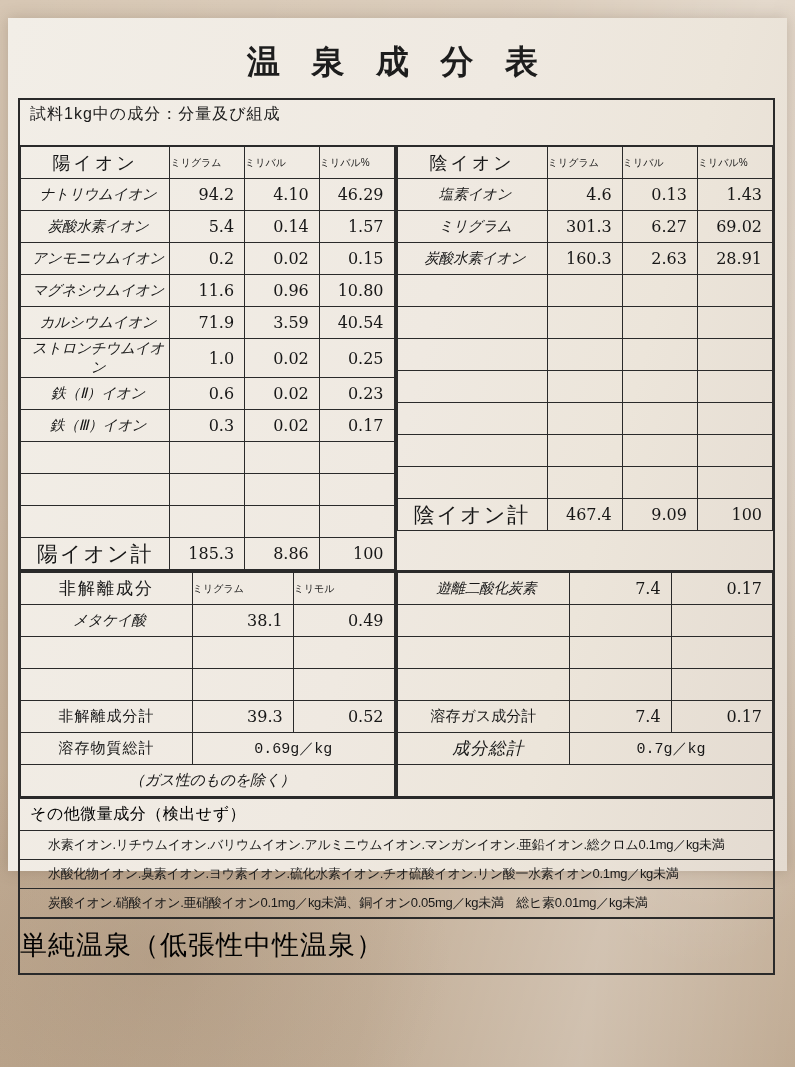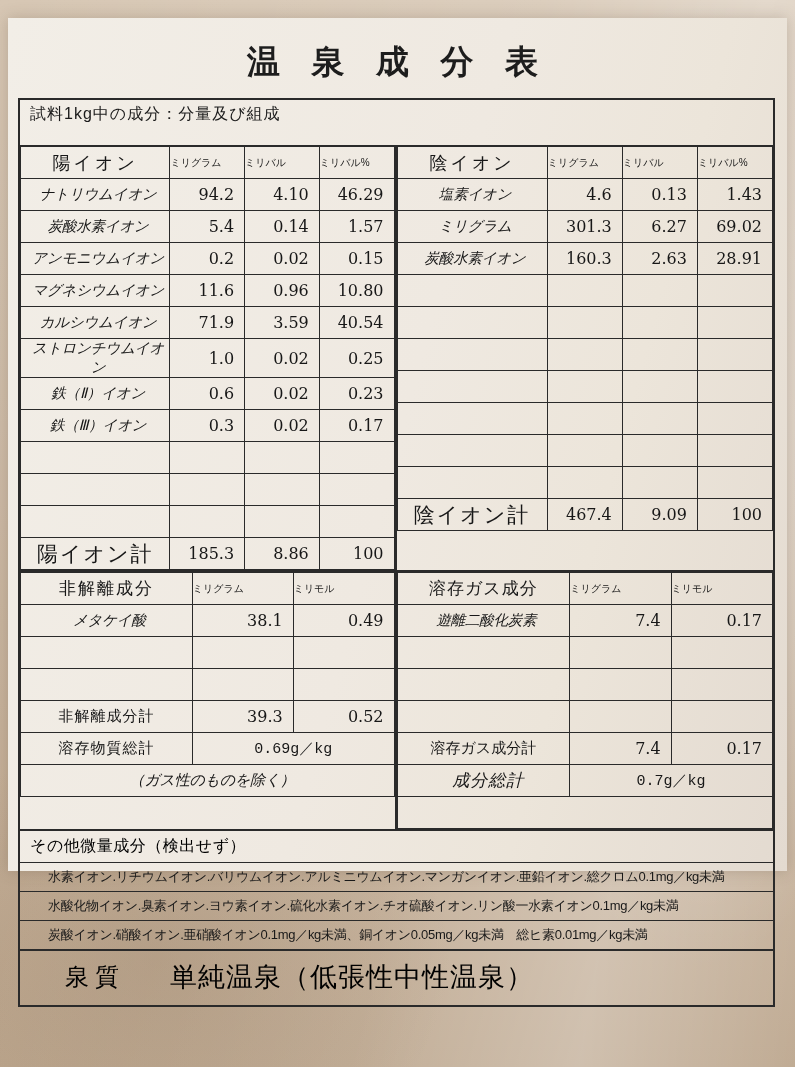--- a/index.html
+++ b/index.html
@@ -407,25 +407,20 @@
         </div>
 
         <div class="col-right">
           <table>
             <colgroup>
                 <col style="width:46%">
                 <col style="width:27%">
                 <col style="width:27%">
               </colgroup>
             <tbody>
-                <tr>
-              <th class="grp" style="font-size:17px;letter-spacing:1px;">溶存ガス成分</th>
-              <th class="unit">ミリグラム</th>
-              <th class="unit">ミリモル</th>
-            </tr>
             <tr>
               <td class="lbl">遊離二酸化炭素</td>
               <td class="num">7.4</td>
               <td class="num">0.17</td>
             </tr>
             <tr>
               <td class="lbl"></td>
               <td class="num"></td>
               <td class="num"></td>
             </tr>
@@ -457,19 +452,18 @@
       </div>
 
       <div>
         <div class="trace-head">その他微量成分（検出せず）</div>
         <div class="trace-line indent2">水素イオン.リチウムイオン.バリウムイオン.アルミニウムイオン.マンガンイオン.亜鉛イオン.総クロム0.1mg／kg未満</div>
         <div class="trace-line indent2">水酸化物イオン.臭素イオン.ヨウ素イオン.硫化水素イオン.チオ硫酸イオン.リン酸一水素イオン0.1mg／kg未満</div>
         <div class="trace-line indent2">炭酸イオン.硝酸イオン.亜硝酸イオン0.1mg／kg未満、銅イオン0.05mg／kg未満　総ヒ素0.01mg／kg未満</div>
       </div>
 
       <div class="quality">
-        <div class="q-label">泉質</div>
         <div class="q-value">単純温泉（低張性中性温泉）</div>
       </div>
 
     </div>
   </div>
 </div>
 
 </body></html>

